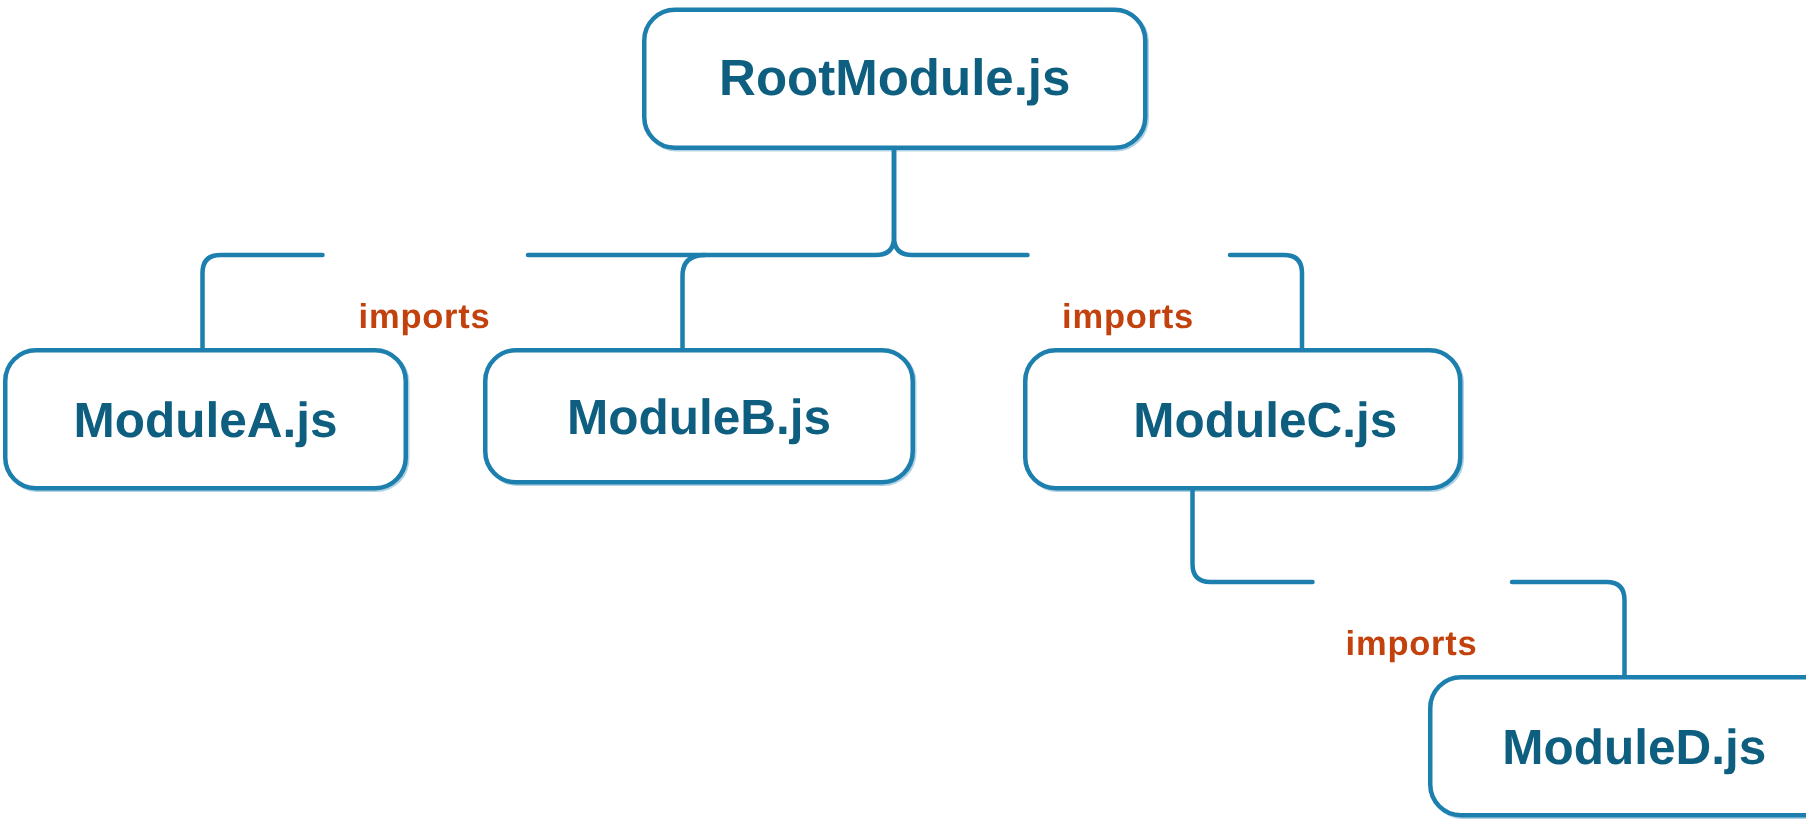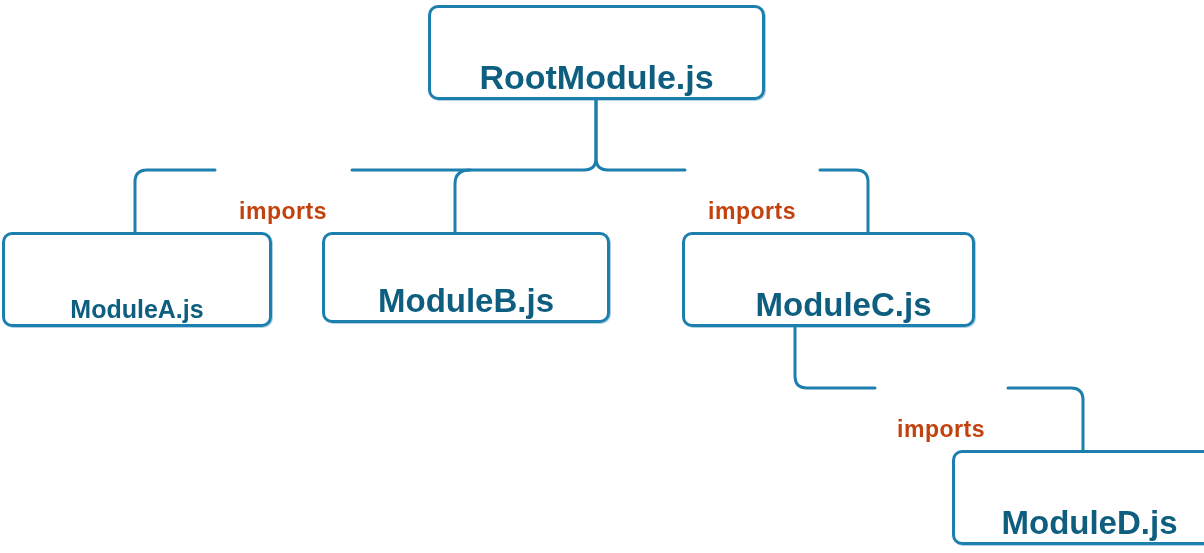--- a/index.html
+++ b/index.html
@@ -25,30 +25,30 @@
     fill: none;
     stroke: #1c7fae;
     stroke-width: 3;
     stroke-linecap: round;
   }
   .node {
     position: absolute;
     box-sizing: border-box;
     background: #ffffff;
     border: 3px solid #1c7fae;
-    border-radius: 10px;
+    border-radius: 22px;
     display: flex;
-    align-items: flex-end;
+    align-items: center;
     justify-content: center;
     font-weight: bold;
     color: #0e5e80;
     box-shadow: 1px 1px 0 rgba(28, 127, 174, 0.35);
   }
   .node-root { left: 428px; top: 5px;   width: 337px; height: 95px; font-size: 34px; }
-  .node-a    { left: 2px;   top: 232px; width: 270px; height: 95px; font-size: 25px; }
+  .node-a    { left: 2px;   top: 232px; width: 270px; height: 95px; font-size: 33px; }
   .node-b    { left: 322px; top: 232px; width: 288px; height: 91px; font-size: 33px; }
   .node-c    { left: 682px; top: 232px; width: 293px; height: 95px; font-size: 33px; padding-left: 30px; }
   .node-d    { left: 952px; top: 450px; width: 275px; height: 95px; font-size: 33px; }
   .edge-label {
     position: absolute;
     transform: translate(-50%, -50%);
     font-weight: bold;
     font-size: 23px;
     color: #c2410c;
     letter-spacing: 0.5px;

